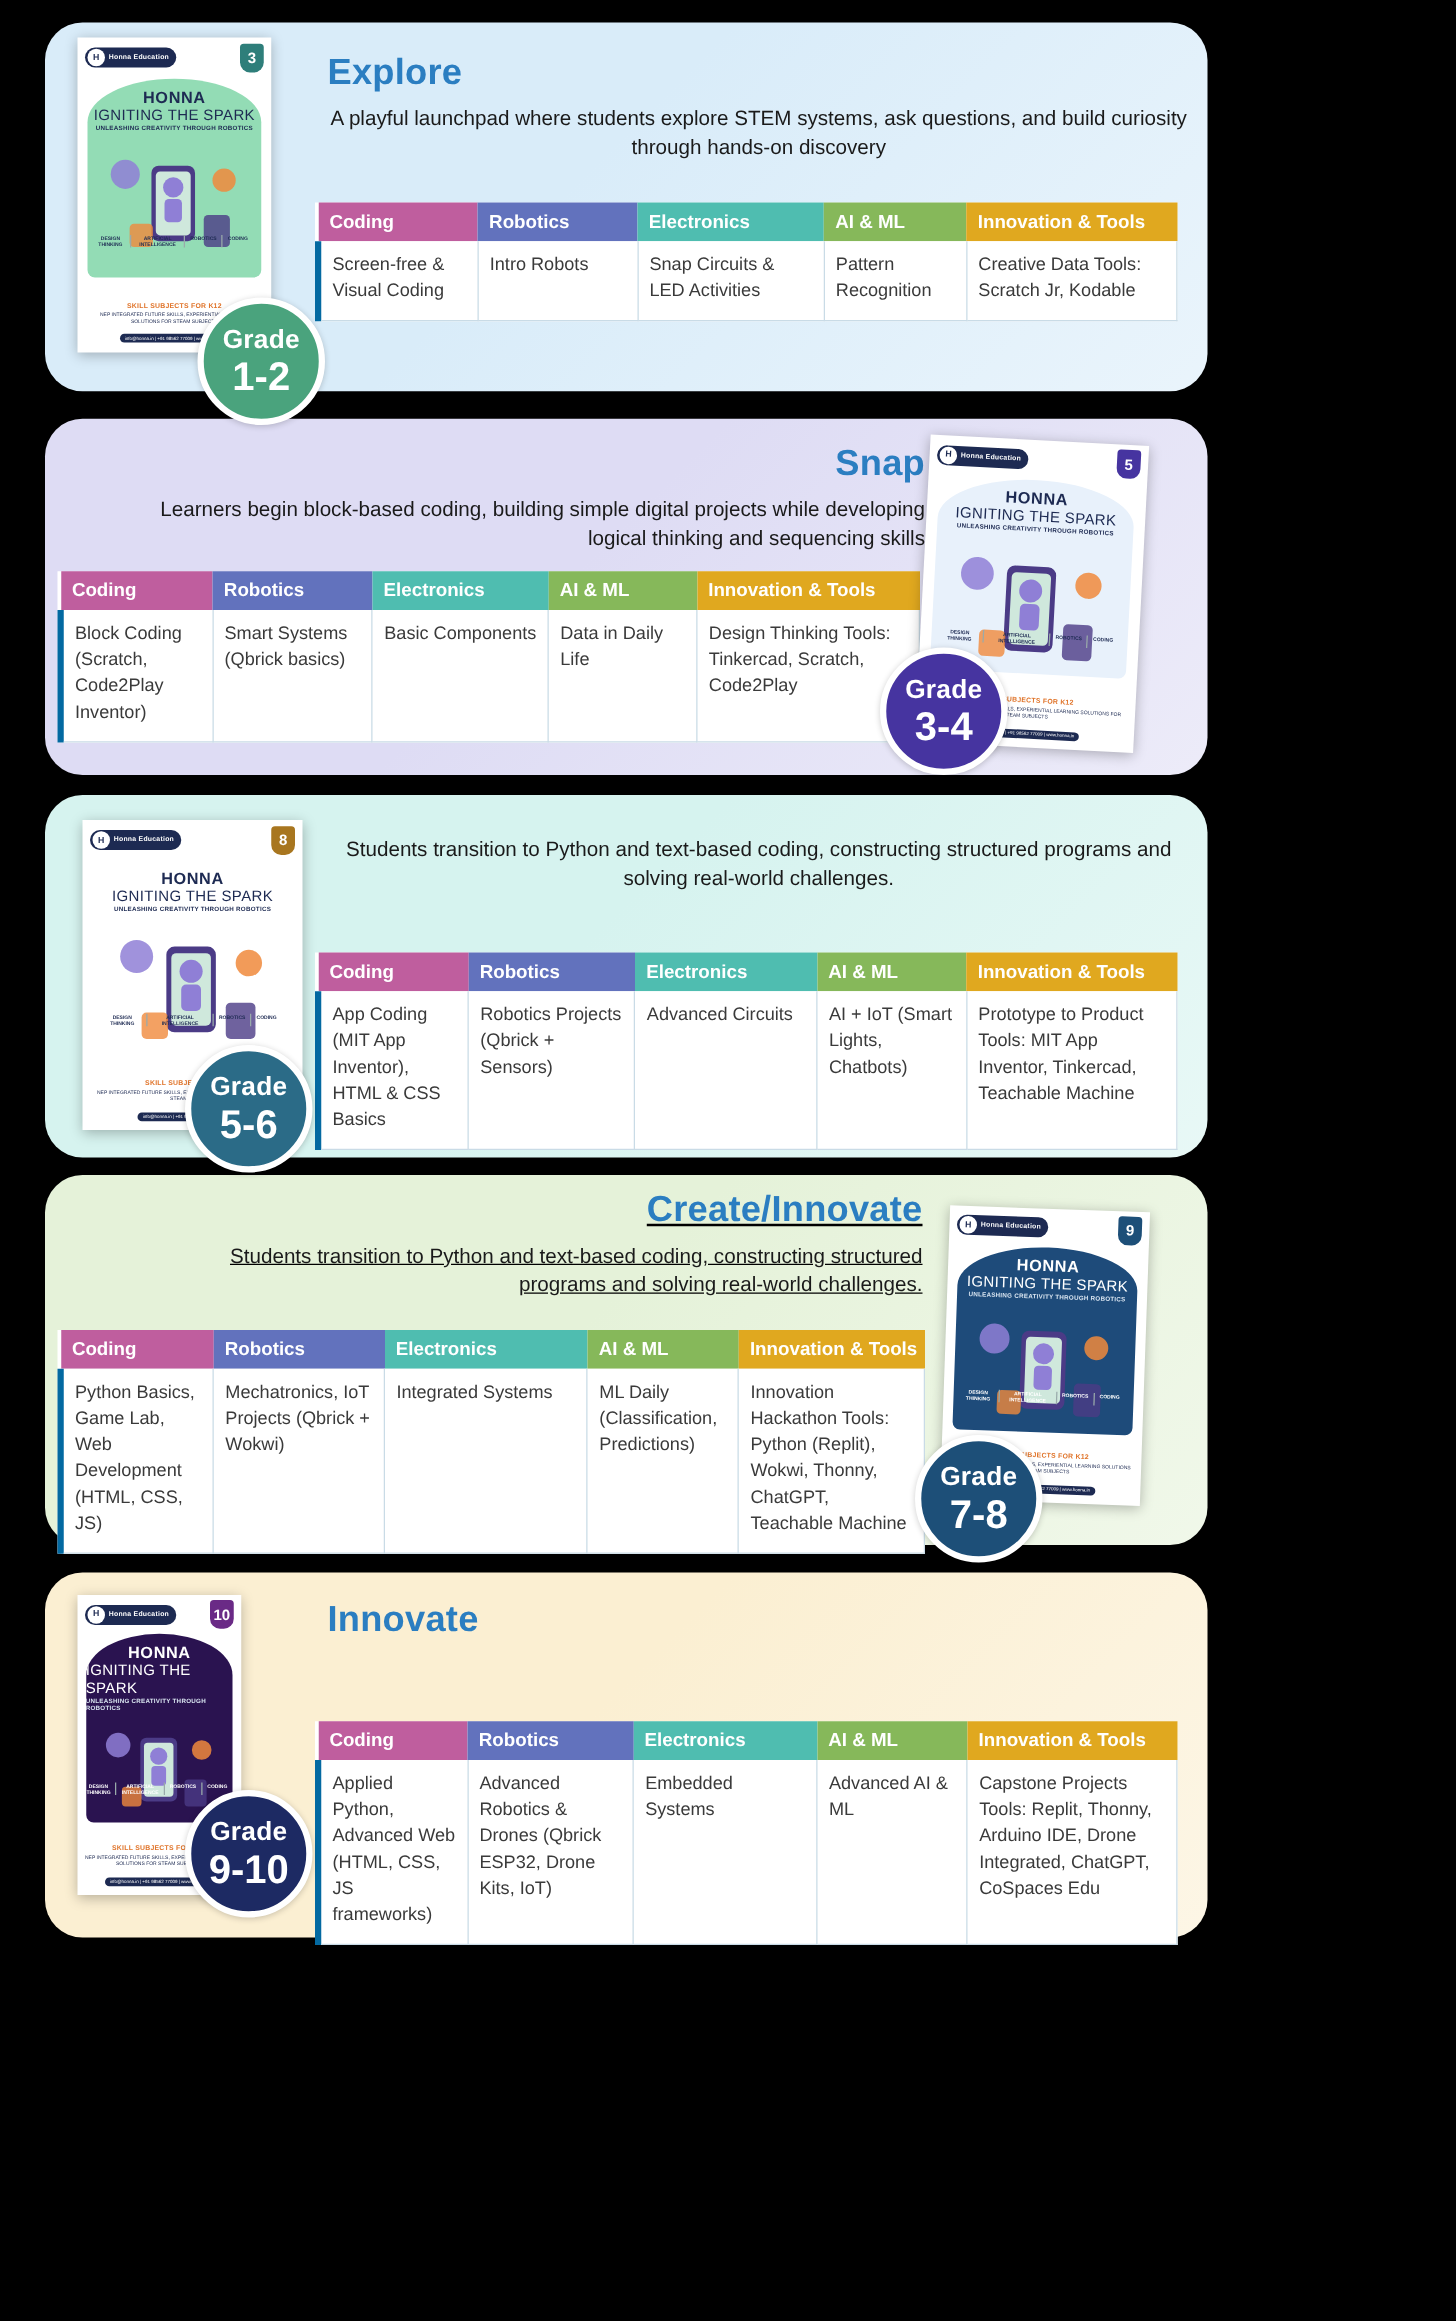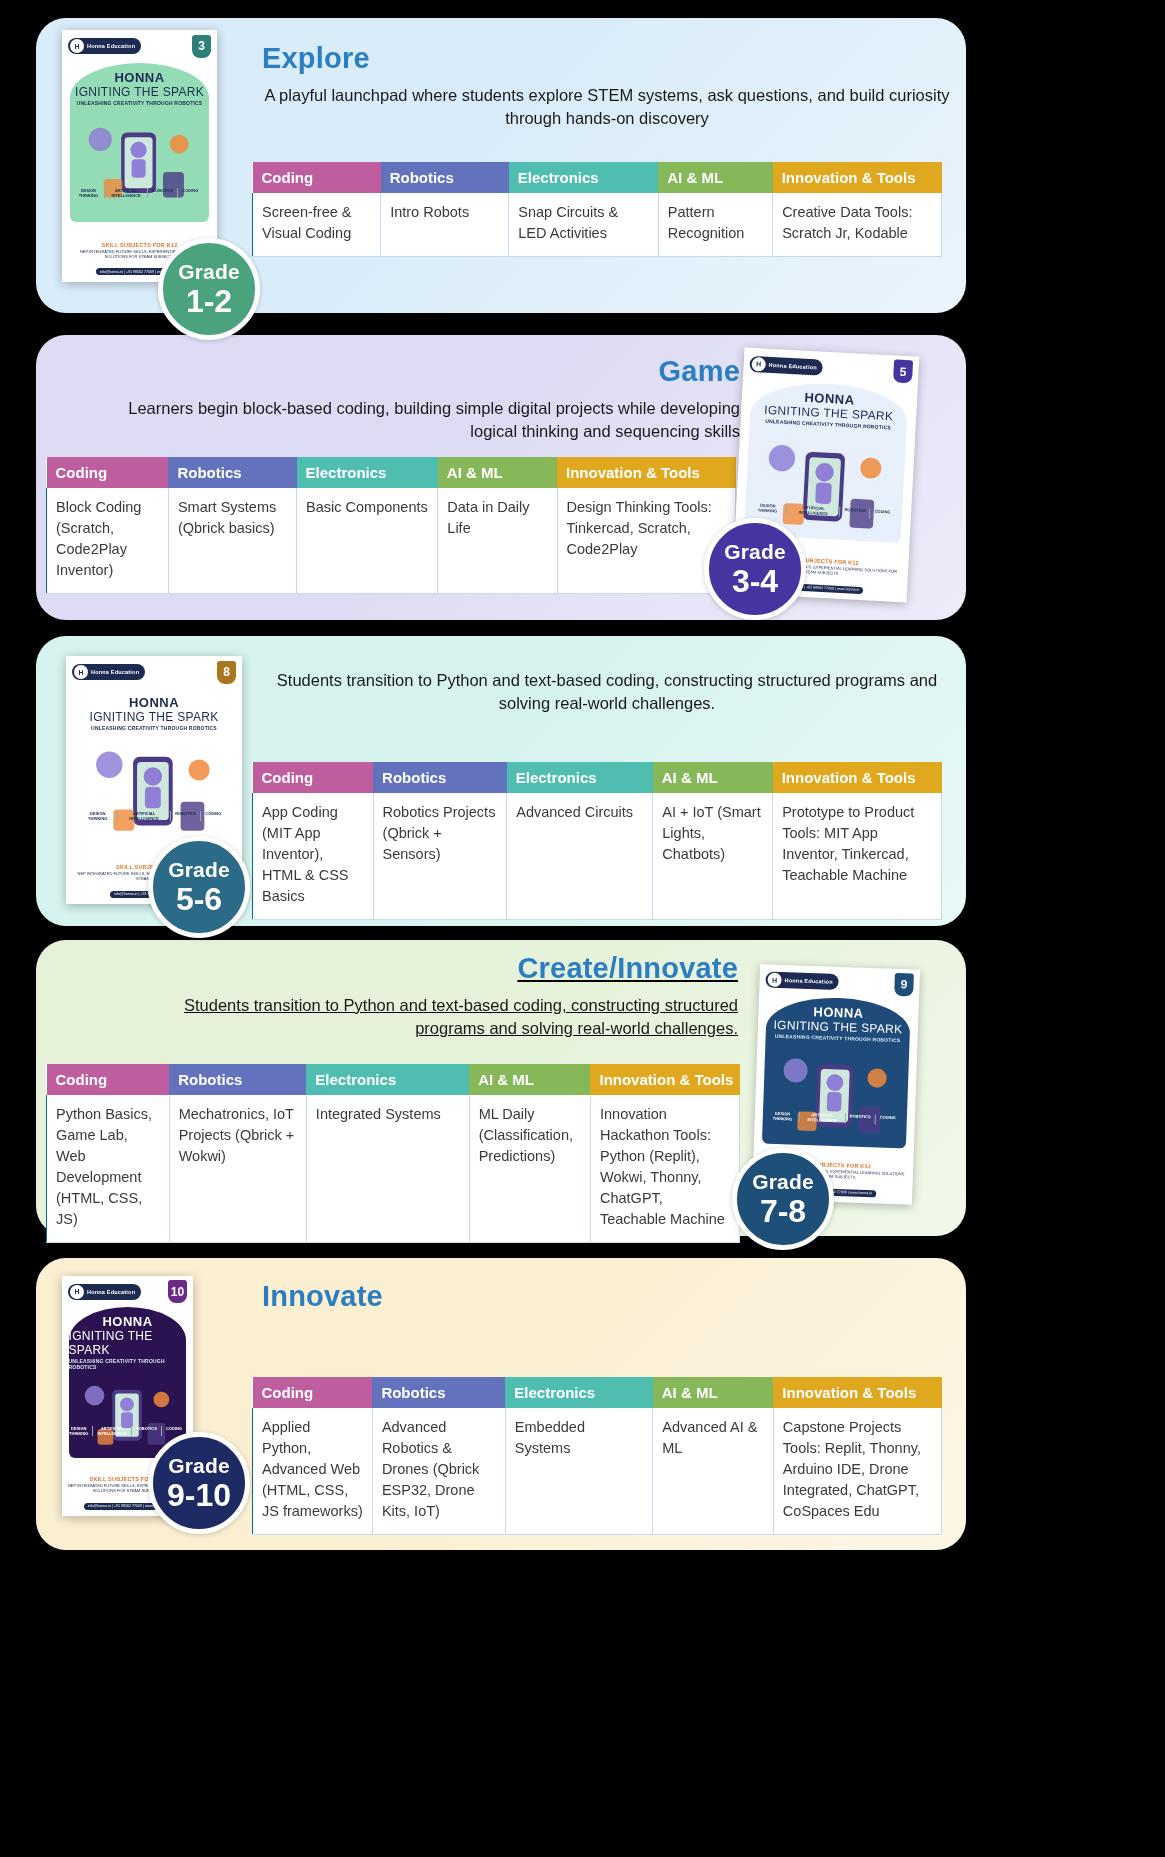--- a/index.html
+++ b/index.html
@@ -178,21 +178,21 @@
   table.matrix td {
     font-size: 14.5px;
     color: #3a3a3a;
     vertical-align: top;
     padding: 9px 9px 12px 9px;
     border: 1px solid #c9dbe6;
     border-top: none;
     line-height: 1.45;
     background: #ffffff;
   }
-  table.matrix td:first-child { border-left: 1px solid #0369a1; }
+  table.matrix td:first-child { border-left: 5px solid #0369a1; }
 
   .c-coding   { background: #bf5e9e; }
   .c-robotics { background: #6272bd; }
   .c-elec     { background: #4fbdb0; }
   .c-aiml     { background: #86b85a; }
   .c-innov    { background: #e0a81f; }
 
   .right-align .head-title,
   .right-align .head-desc { text-align: right; }
 </style>
@@ -302,21 +302,21 @@
             <span>CODING</span>
           </div>
         </div>
         <div class="bk-foot"><div class="l1">SKILL SUBJECTS FOR K12</div><div class="l2">NEP INTEGRATED FUTURE SKILLS, EXPERIENTIAL LEARNING SOLUTIONS FOR STEAM SUBJECTS</div><div class="l3">info@honna.in  |  +91 98562 77009  |  www.honna.in</div></div>
       </div>
       <div class="grade-badge" style="left: 704px; top: 518px; width: 102px; height: 102px; background: rgb(70, 52, 160);">
         <div class="g-word">Grade</div>
         <div class="g-num">3-4</div>
       </div>
       <div class="right-align" style="position: absolute; left: 100px; top: 355px; width: 640px; z-index: 10;">
-        <div class="head-title">Game</div>
+        <div class="head-title">Snap</div>
         <div class="head-desc">Learners begin block-based coding, building simple digital projects while developing logical thinking and sequencing skills</div>
       </div>
       <table class="matrix" style="left: 46px; top: 457px; width: 690px; z-index: 15;">
         <colgroup>
           <col style="width: 17.7%;">
           <col style="width: 18.6%;">
           <col style="width: 20.5%;">
           <col style="width: 17.3%;">
           <col style="width: 25.9%;">
         </colgroup>

